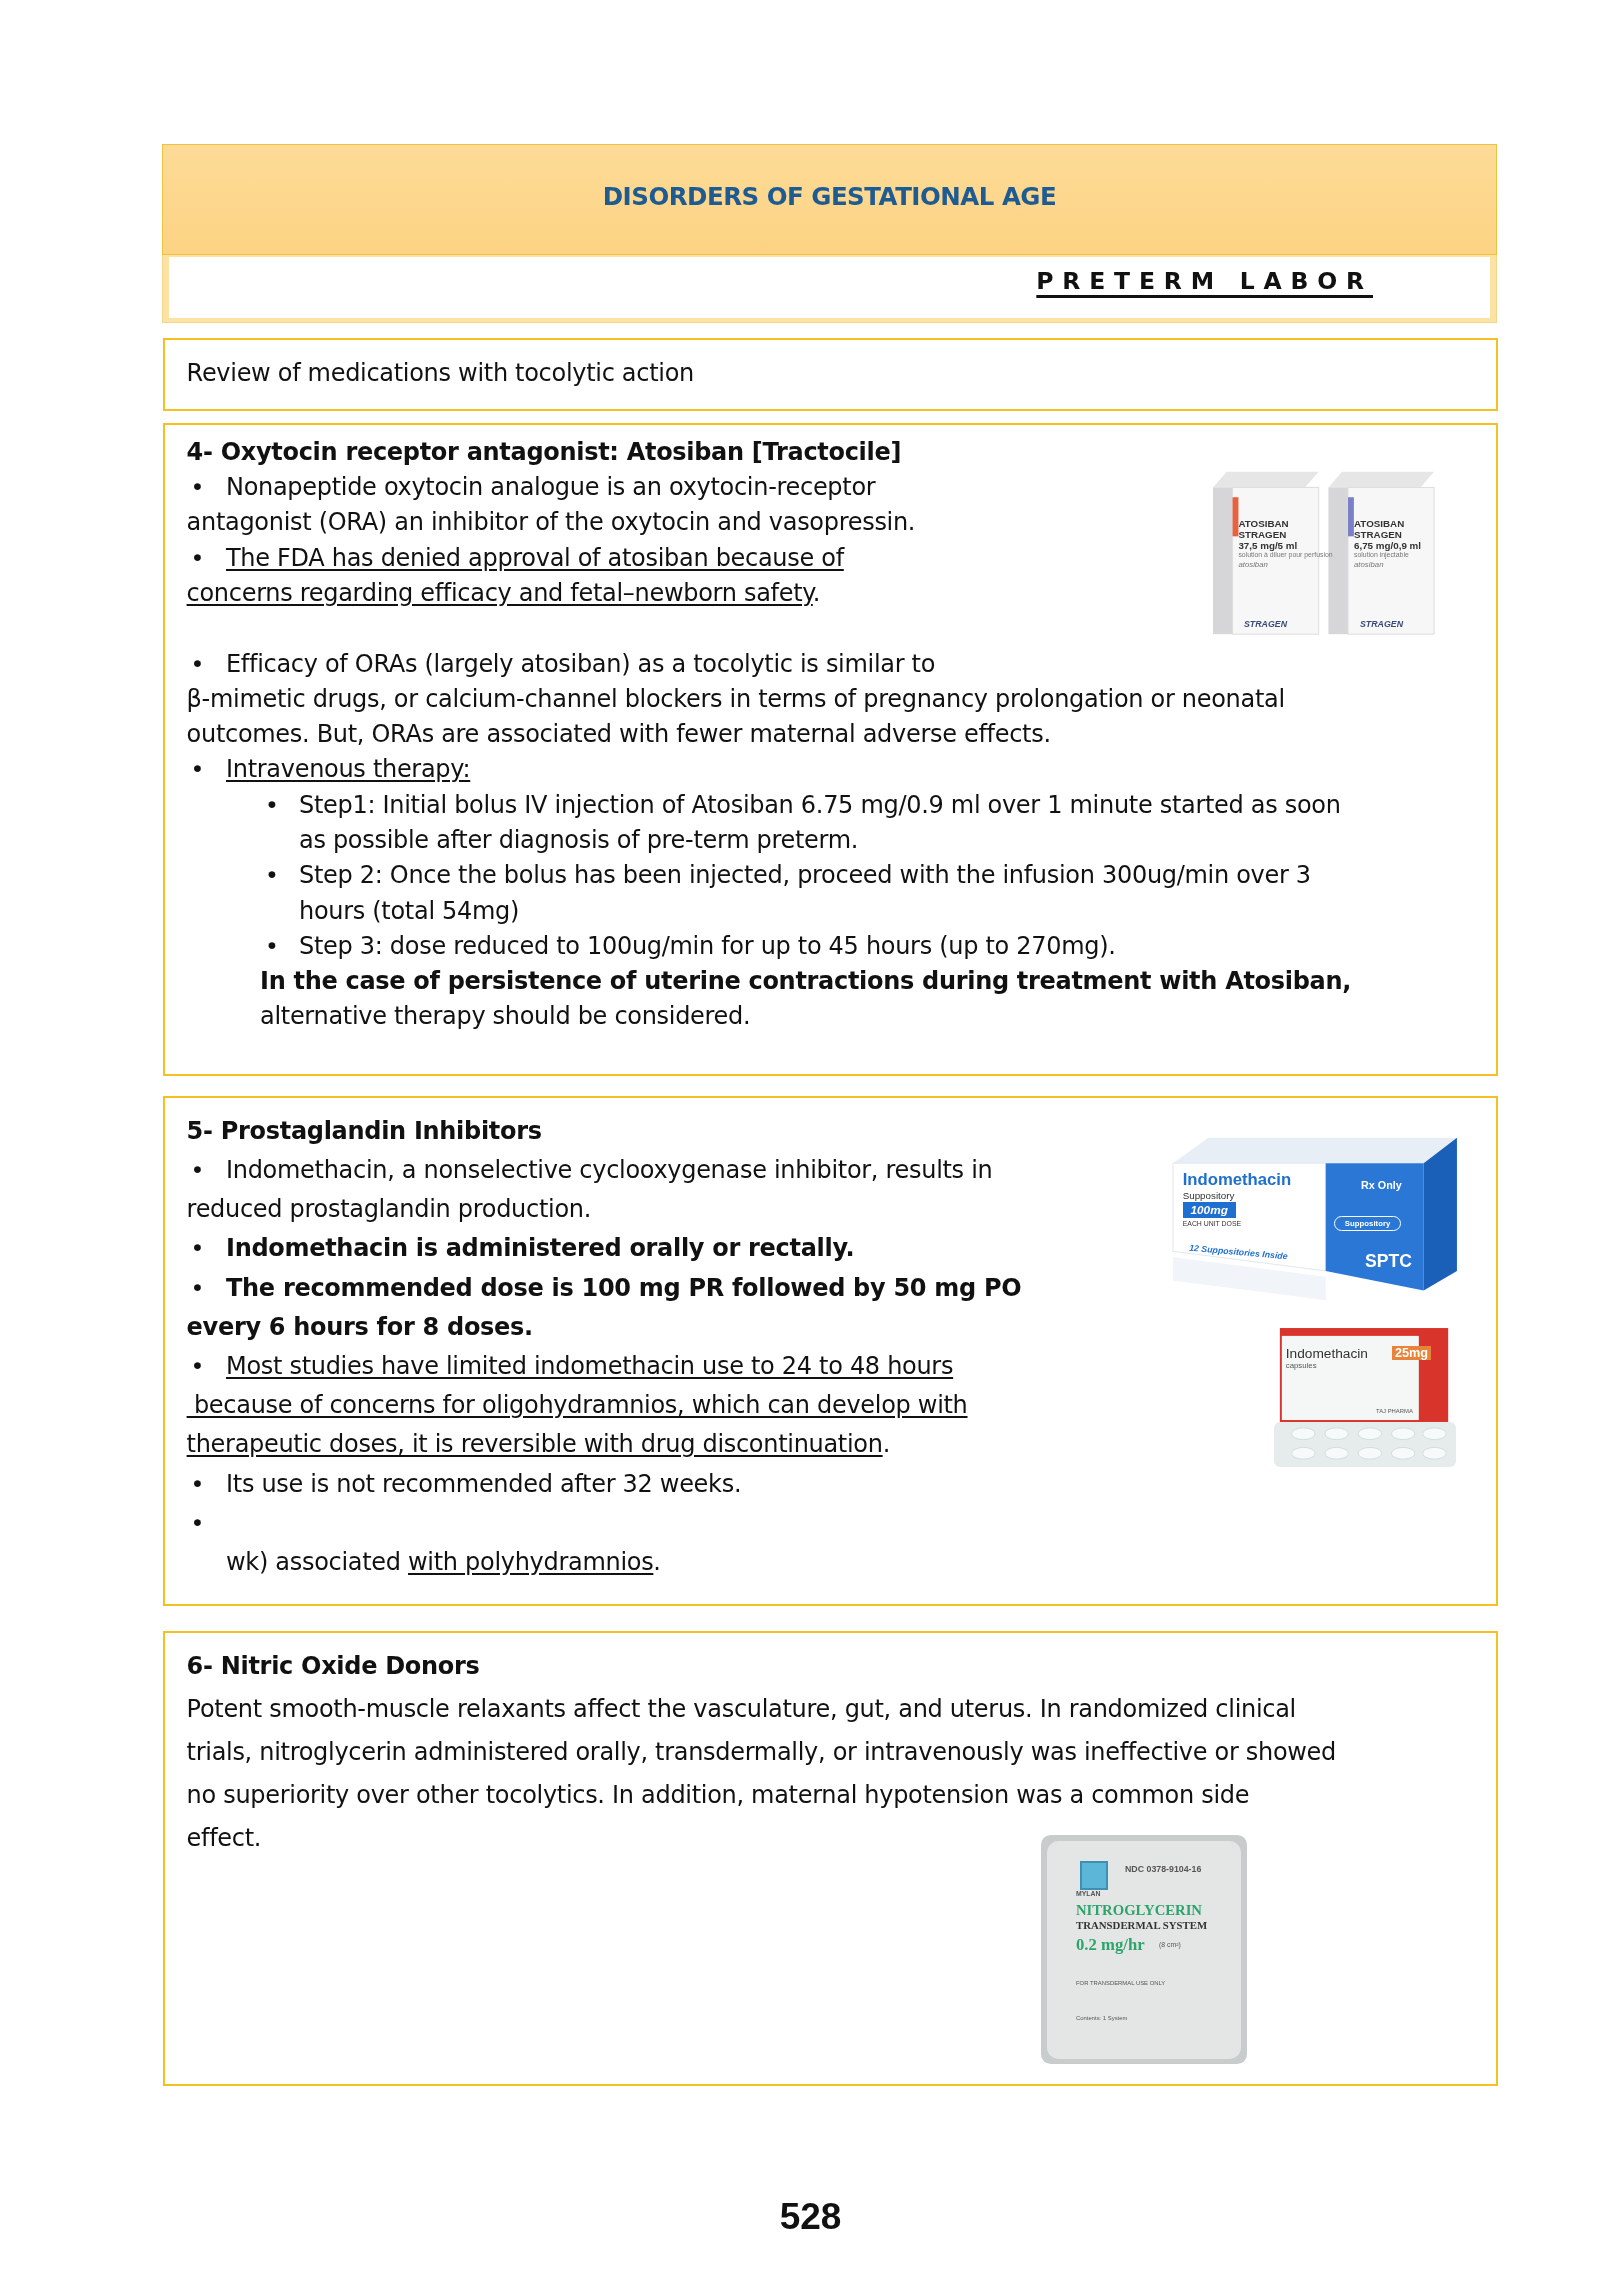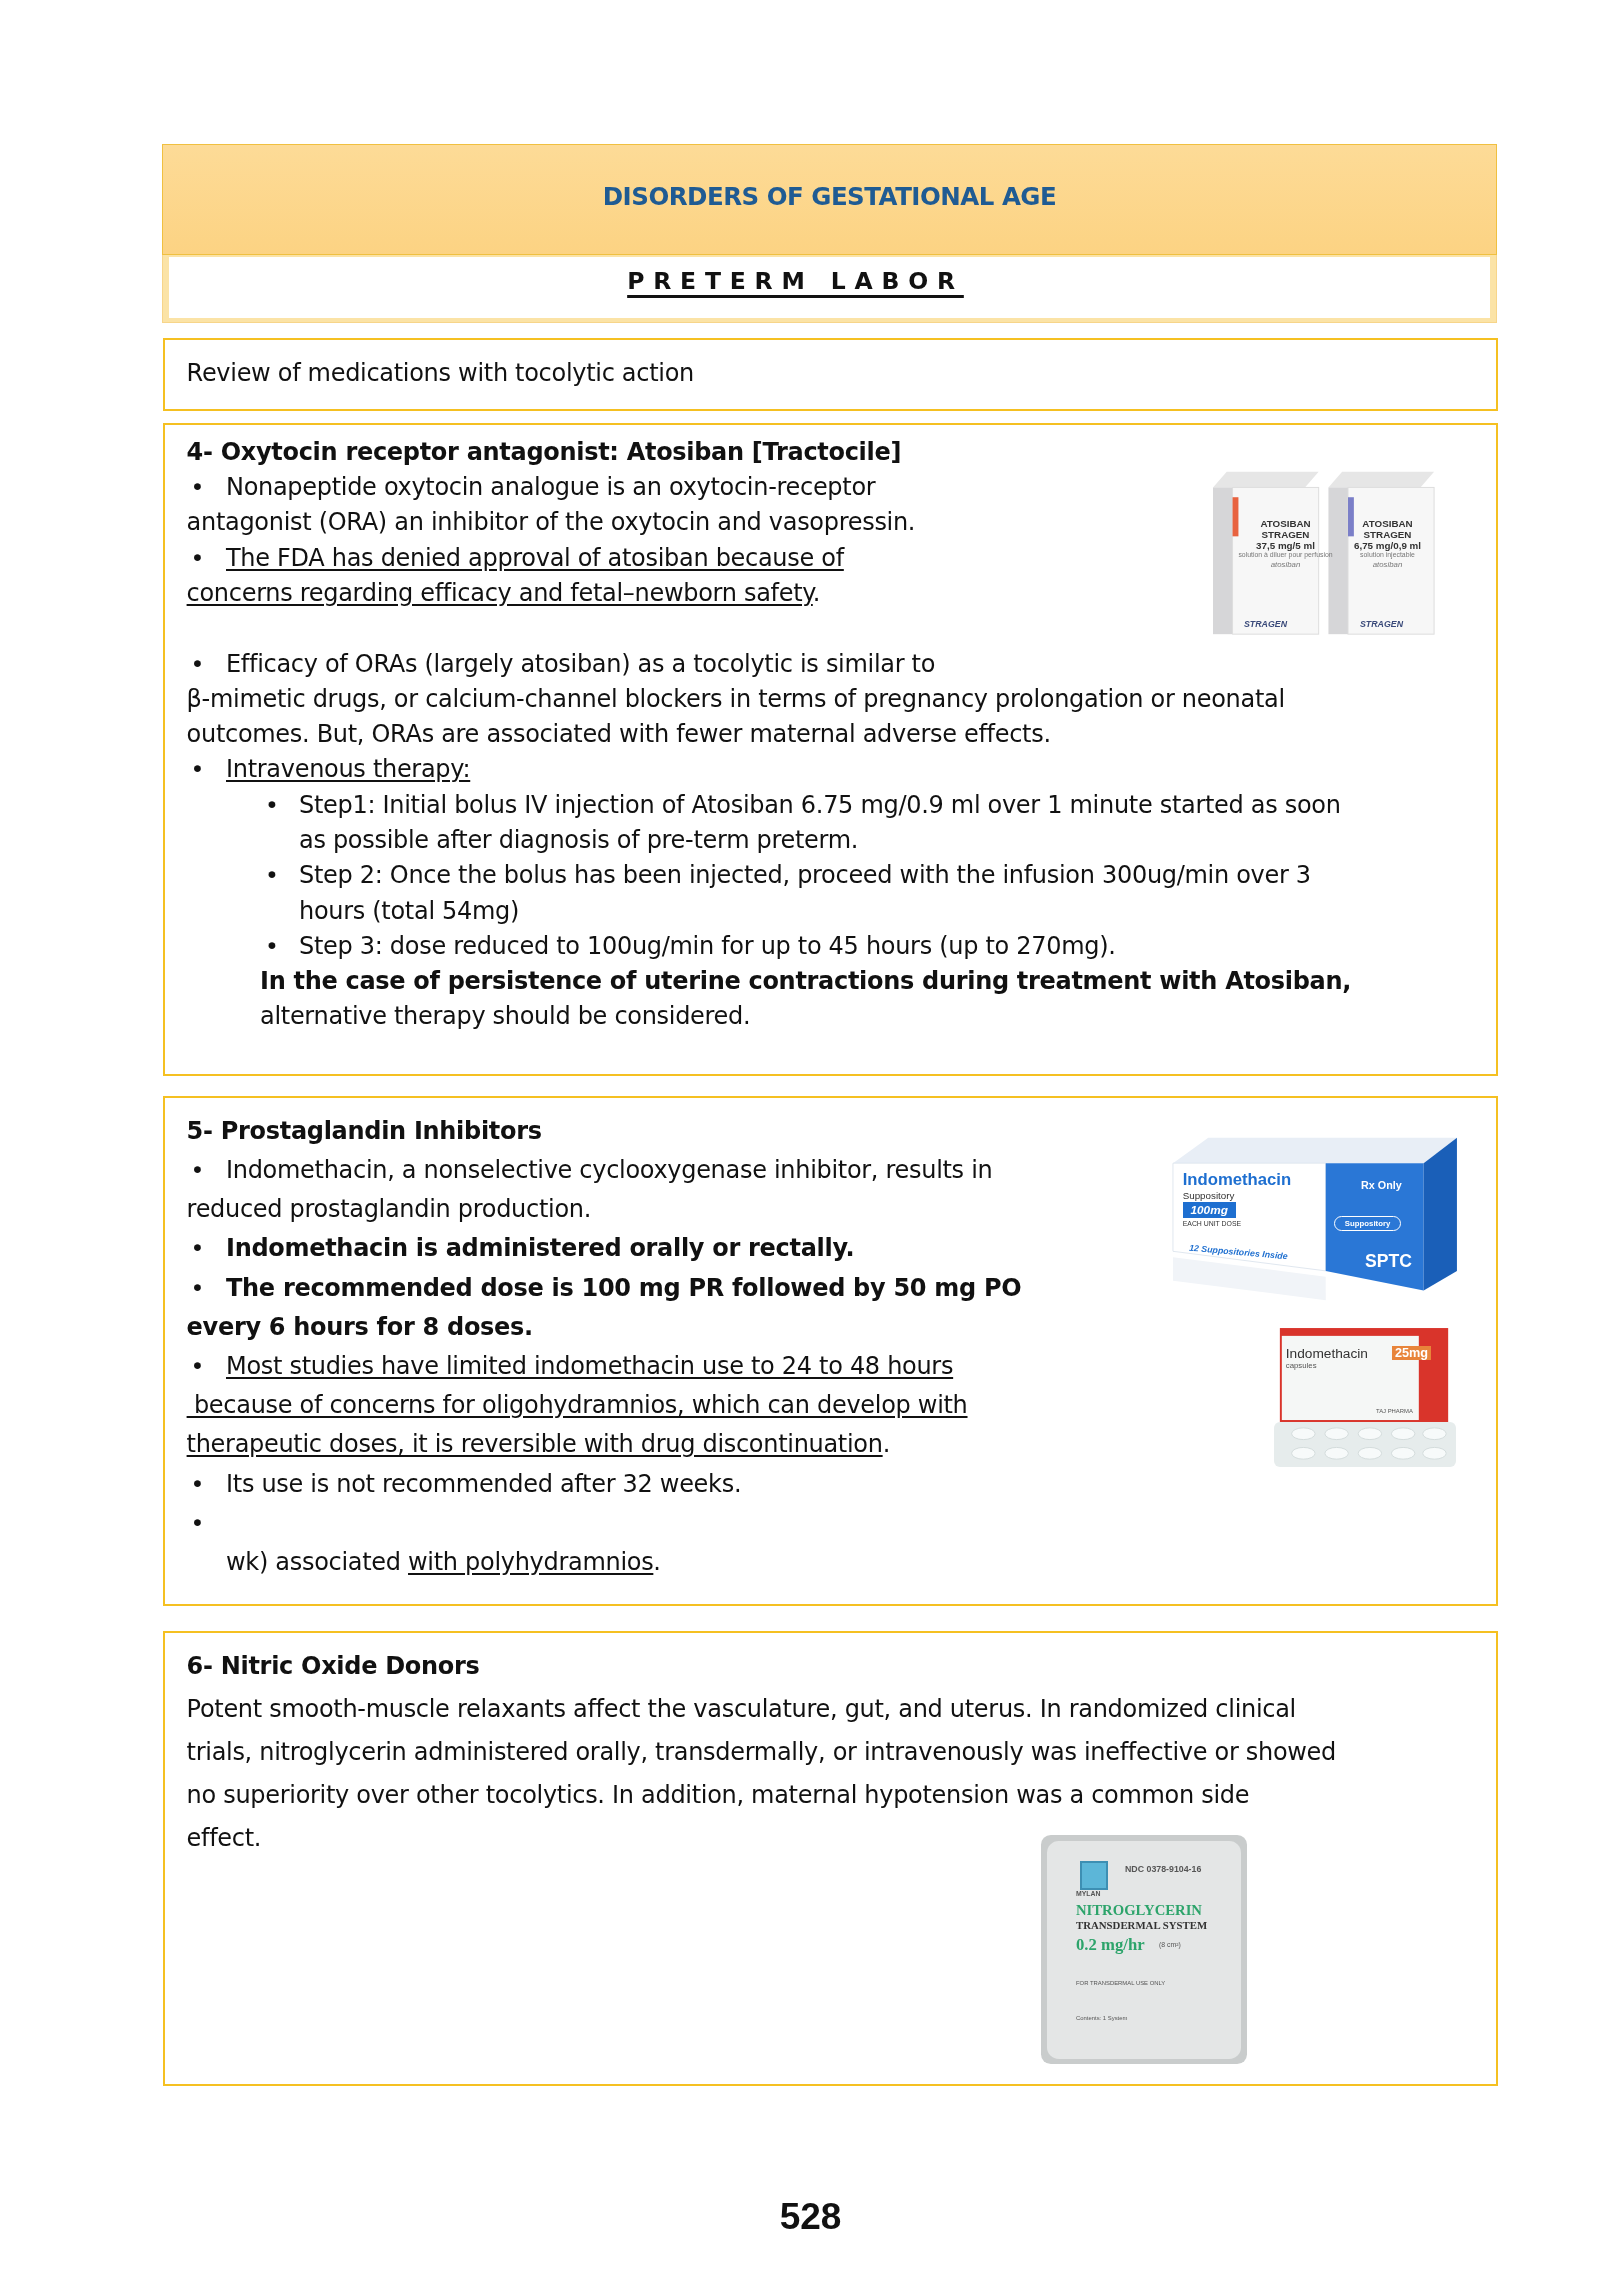--- a/index.html
+++ b/index.html
@@ -10,28 +10,28 @@
   
   .hdr-frame { left:162px; top:144px; width:1335px; height:179px;
                background:#fbe3a6; border:1px solid #f7d58a; box-sizing:border-box; }
   .hdr-gold { left:162px; top:144px; width:1335px; height:111px;
               background:linear-gradient(#fddb97,#fcd383); border:1px solid #f0c040;
               box-sizing:border-box; }
   .hdr-white { left:169px; top:257px; width:1321px; height:61px; background:#fff; }
   .hdr-title { left:162px; top:182px; width:1335px; text-align:center;
                font-family:"DejaVu Sans", sans-serif; font-weight:bold; font-size:24.5px;
                color:#1f5b93; letter-spacing:-0.5px; }
-  .hdr-sub { left:162px; top:267px; width:1211px; text-align:center;
+  .hdr-sub { left:162px; top:267px; width:1211px; text-align:right;
              font-family:"DejaVu Sans", sans-serif; font-weight:bold; font-size:23.5px;
-             letter-spacing:8.8px;padding-left:28px; }
+             letter-spacing:8.8px; }
   .hdr-sub span { text-decoration:underline; text-decoration-thickness:2.9px; text-underline-offset:5.9px; }
 
   
   .box { position:absolute; left:163px; width:1335px; border:2.9px solid #f5c021;
-         box-sizing:border-box; background:#fff;text-align:center; }
+         box-sizing:border-box; background:#fff; }
   .txt { position:absolute; font-family:"DejaVu Sans", sans-serif; font-size:24px;
          line-height:35px; white-space:nowrap; letter-spacing:-0.3px; }
   .b { font-weight:bold; }
   .u { text-decoration:underline; text-underline-offset:2.9px; }
   .bullet { position:absolute; font-family:"DejaVu Sans", sans-serif; font-size:23.5px; line-height:35px; }
 
   .img { position:absolute; overflow:hidden; }
   .pagenum { left:0; width:1621px; top:2196px; text-align:center;
              font-family:"Liberation Sans", sans-serif; font-weight:bold; font-size:37px; }
 </style>

